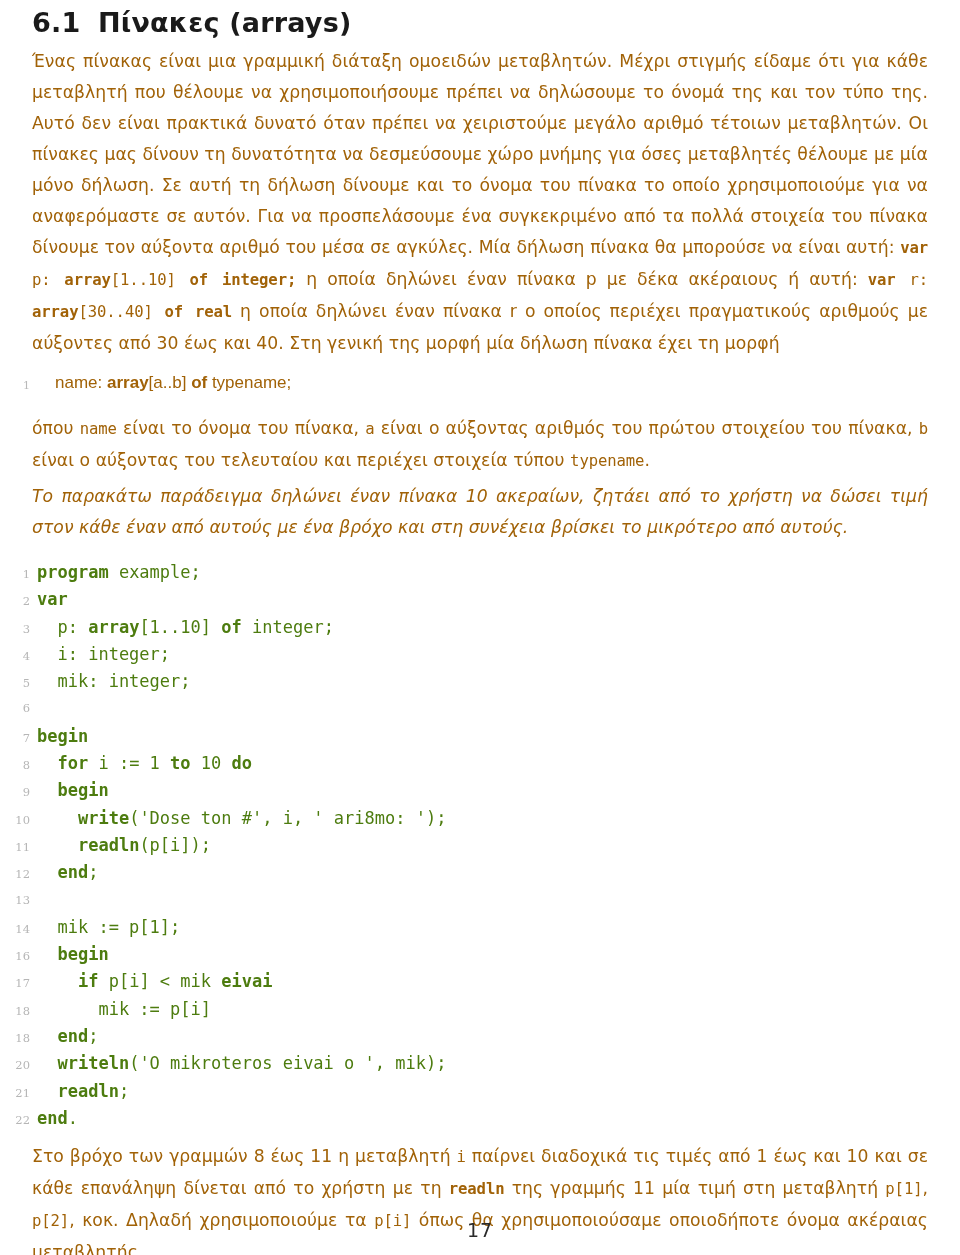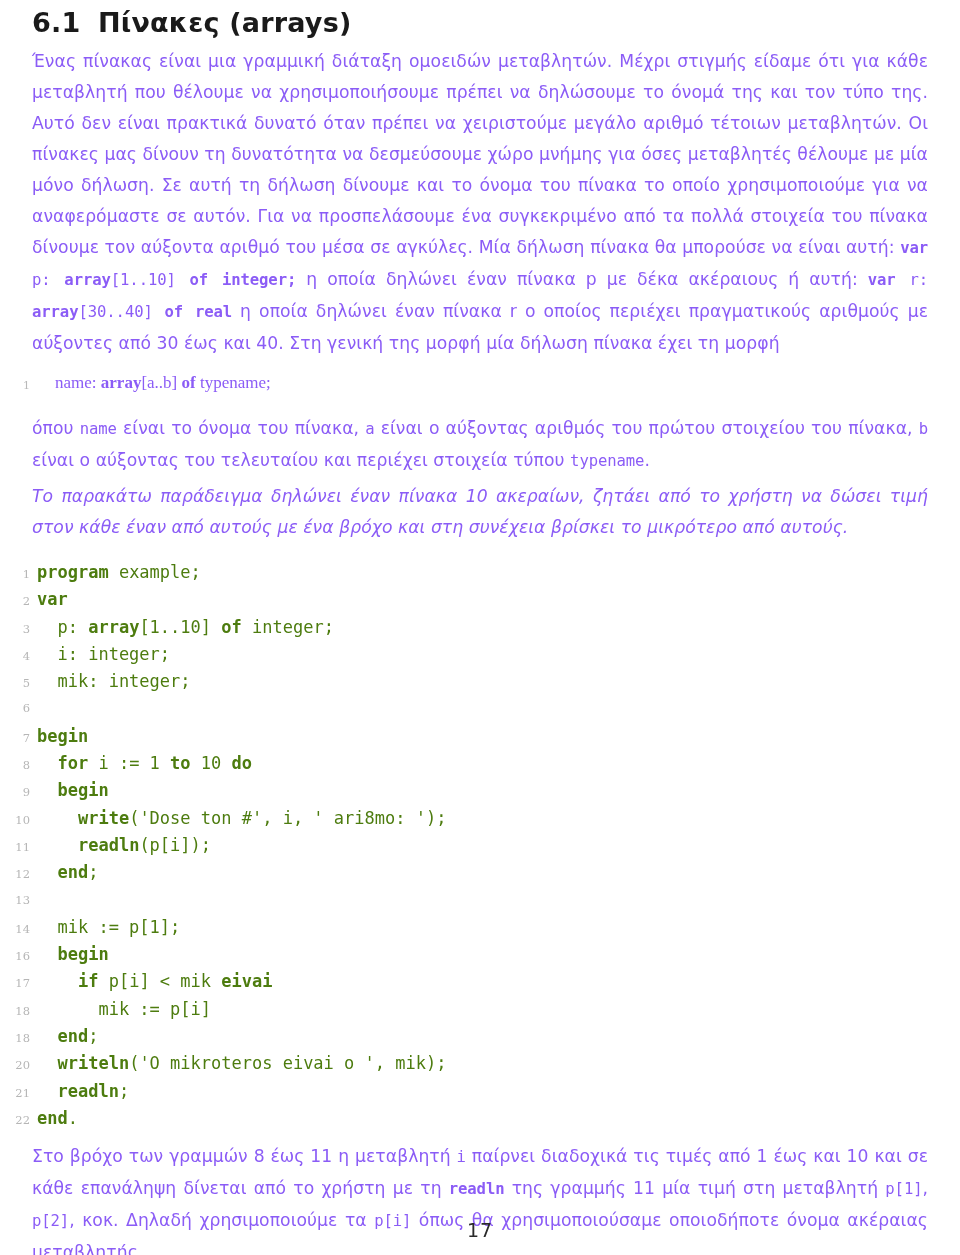--- a/index.html
+++ b/index.html
@@ -38,21 +38,21 @@
   .sec-num { width: 66px; flex: 0 0 auto; }
   .sec-title { flex: 1 1 auto; }
 
   
   .para {
     font-size: 17.2px;
     line-height: 31px;
     text-align: justify;
     text-justify: inter-word;
     margin: 0;
-    color: #8b5cf6;
+    color: #a16207;
     letter-spacing: 0.05px;
   }
   .para-1 { margin-top: 5px; }
   .para-2 { margin-top: 12px; }
   .para-3 { margin-top: 4px; font-style: italic; }
   .para-4 { margin-top: 9px; }
 
   
   code, .mono {
     font-family: "DejaVu Sans Mono", monospace;
@@ -72,25 +72,25 @@
     position: absolute;
     left: -18px;
     top: 6px;
     width: 16px;
     text-align: right;
     font-family: "DejaVu Serif", serif;
     font-size: 11px;
     color: #b9b9b9;
   }
   .codeline-block .src {
-    font-family: Liberation Serif, serif;
+    font-family: Liberation Sans, sans-serif;
     font-size: 17px;
     padding-left: 23px;
     white-space: pre;
-    color: #8b5cf6;
+    color: #a16207;
   }
 
   
   .listing {
     margin-top: 16px;
     margin-bottom: 6px;
     font-family: "DejaVu Sans Mono", monospace;
     font-size: 17px;
     line-height: 27.3px;
   }

